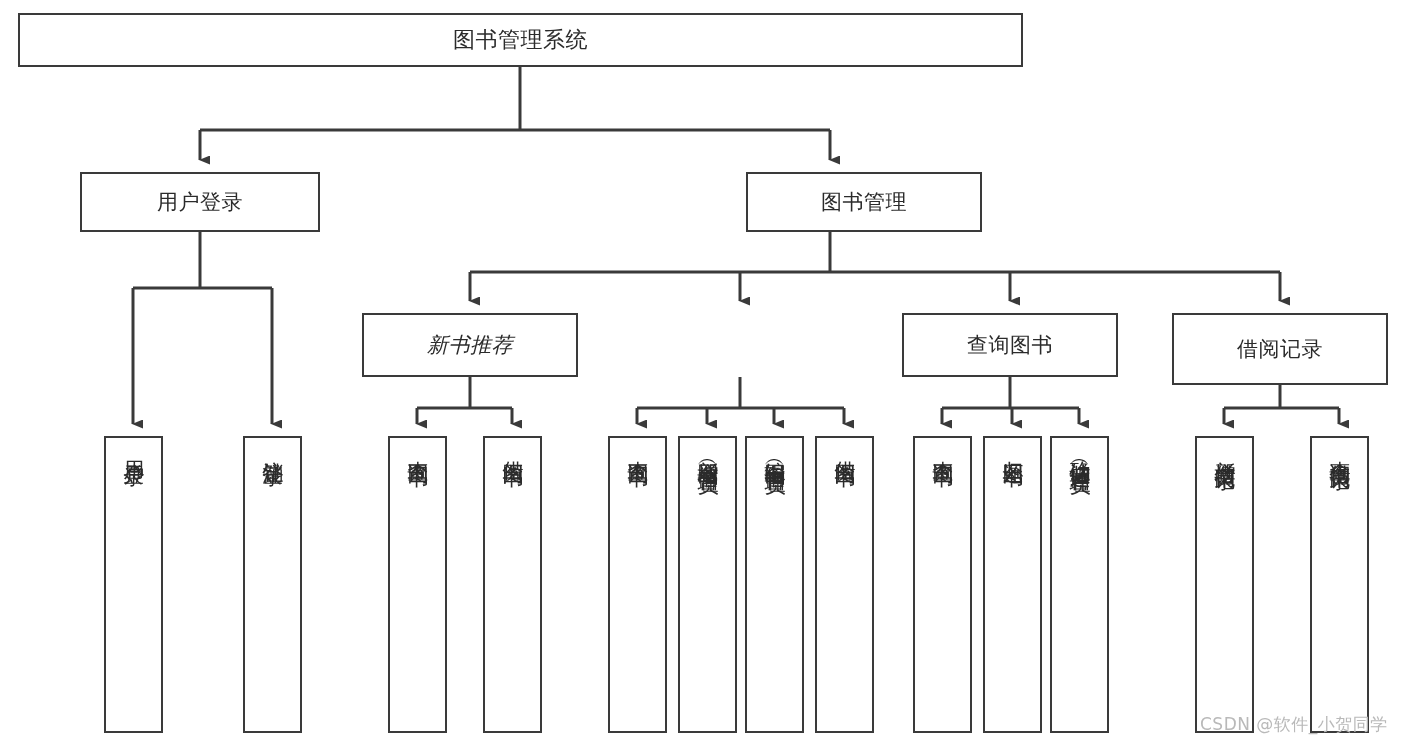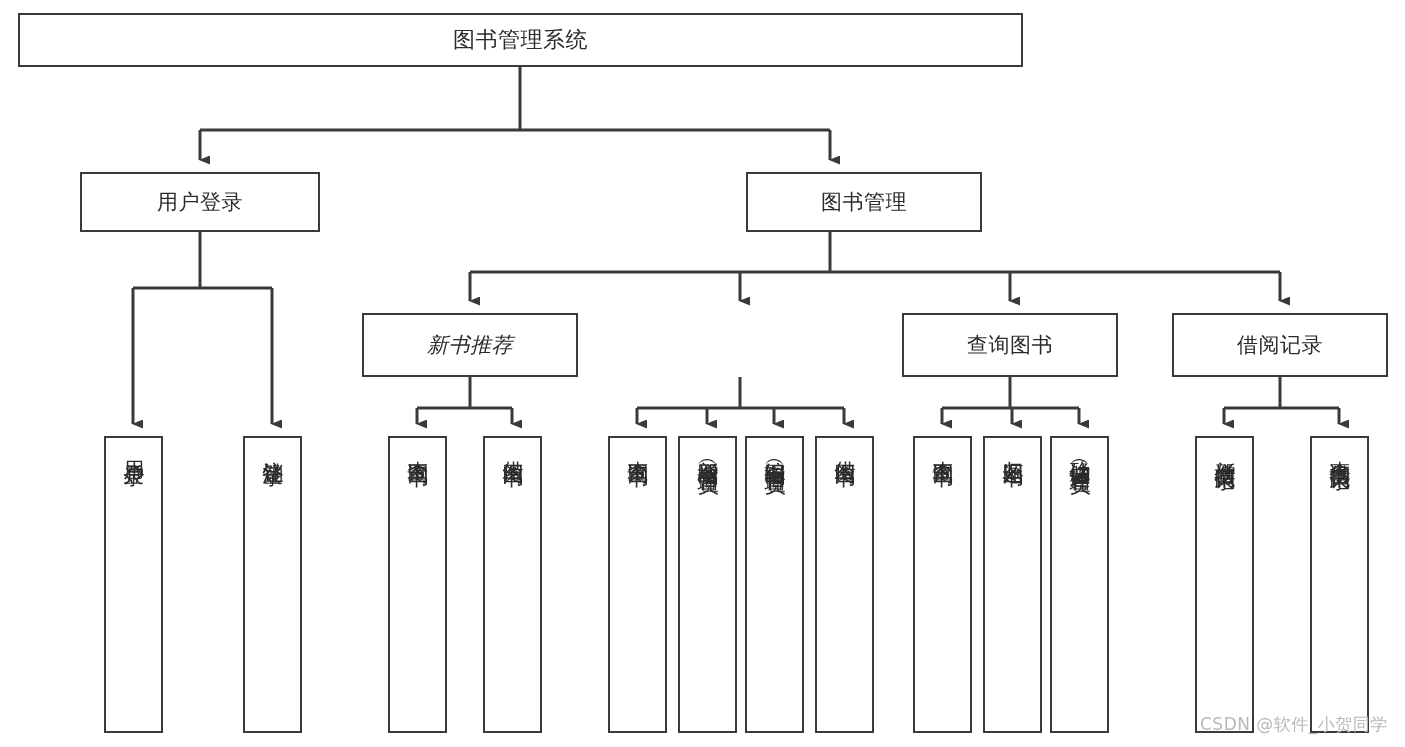--- a/index.html
+++ b/index.html
@@ -143,21 +143,21 @@
 
   <div class="node horiz" style="left:362px; top:313px; width:216px; height:64px;font-style:italic;">
     <span class="node-label">新书推荐</span>
   </div>
 
 
   <div class="node horiz" style="left:902px; top:313px; width:216px; height:64px;">
     <span class="node-label">查询图书</span>
   </div>
 
-  <div class="node horiz" style="left:1172px; top:313px; width:216px; height:64px;">
+  <div class="node horiz" style="left:1172px; top:313px; width:216px; height:72px;">
     <span class="node-label">借阅记录</span>
   </div>
 
   <div class="node vert" style="left:104px; top:436px; width:59px; height:297px;">
     <span class="node-label">用户登录</span>
   </div>
 
   <div class="node vert" style="left:243px; top:436px; width:59px; height:297px;">
     <span class="node-label">注销登录</span>
   </div>

